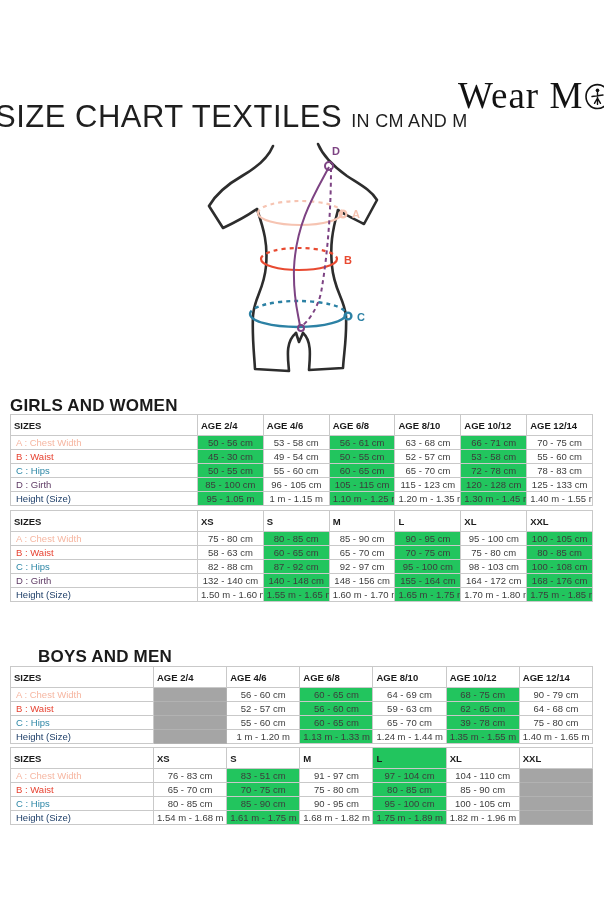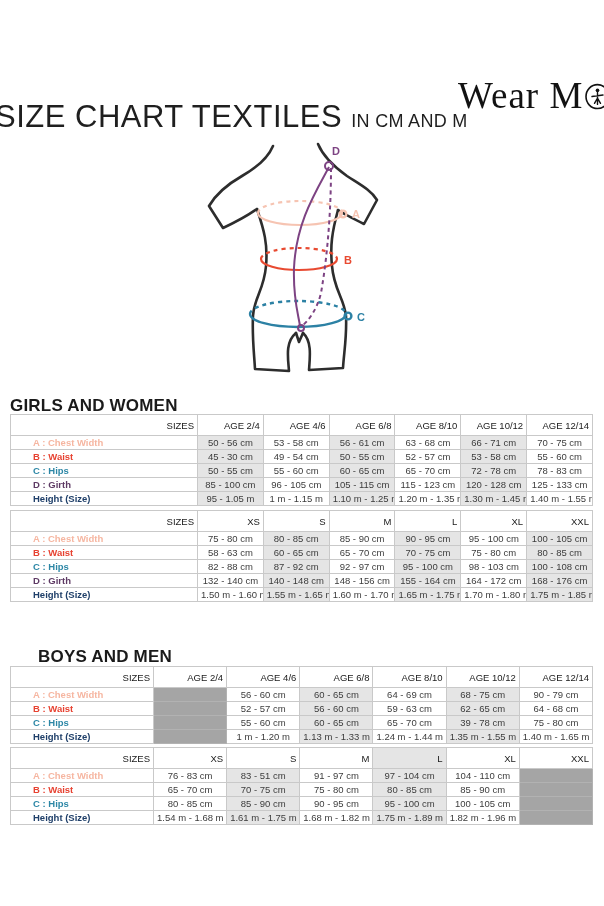--- a/index.html
+++ b/index.html
@@ -31,26 +31,26 @@
   #girls-heading{top:396px;}
   #boys-heading{top:647px;padding-left:28px;}
   
   table.tbl{
     position:absolute;left:10px;width:583px;border-collapse:collapse;table-layout:fixed;
     font-size:9.5px;
   }
   #girls-age{top:414px;} #girls-letter{top:510px;}
   #boys-age{top:666px;}  #boys-letter{top:747px;}
   .tbl th,.tbl td{border:1px solid #c9c9c9;padding:0 3px;overflow:hidden;white-space:nowrap;}
-  .tbl thead th{height:20px;font-weight:400;color:#1a1a1a;text-align:right;background:#fff;}
+  .tbl thead th{height:20px;font-weight:700;color:#1a1a1a;text-align:left;background:#fff;}
   .tbl td{height:13px;text-align:center;color:#3c3c3c;font-weight:400;}
-  .tbl th.rowlabel{height:13px;text-align:left;padding-left:22px;font-weight:700;background:#fff;}
+  .tbl th.rowlabel{height:13px;text-align:left;padding-left:5px;font-weight:400;background:#fff;}
   .tbl.g .label-col{width:180px;}
   .tbl.b .label-col{width:136px;}
-  .tbl .shade{background:#e5e5e5;}
+  .tbl .shade{background:#22c55e;}
   .tbl td.blocked{background:#a5a5a5;border-color:#b2b2b2;}
 </style>
 </head>
 <body>
 
 <h1 class="title"><span>SIZE CHART TEXTILES</span>&nbsp;<span class="sub">IN CM AND M</span></h1>
 
 <div class="logo">
   <span>Wear M</span>
     <span class="o-icon"><svg width="27" height="27" viewBox="0 0 27 27">

